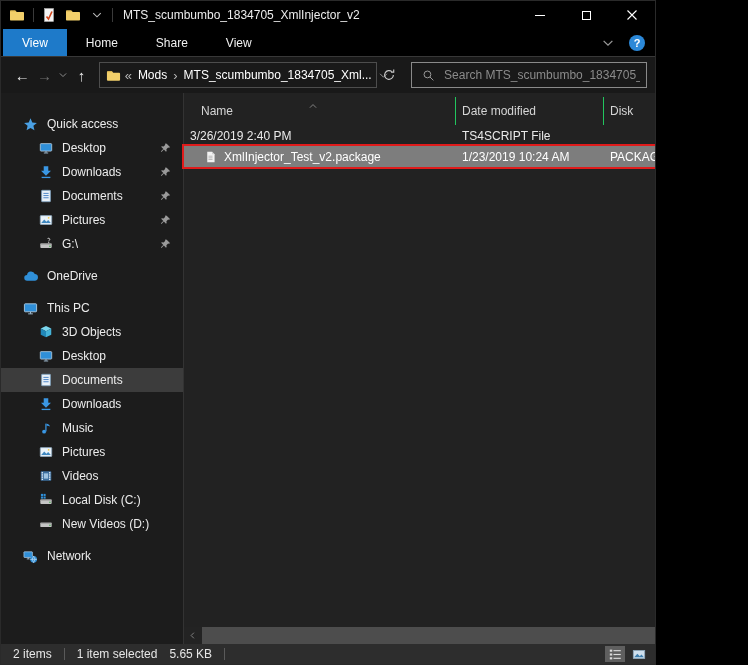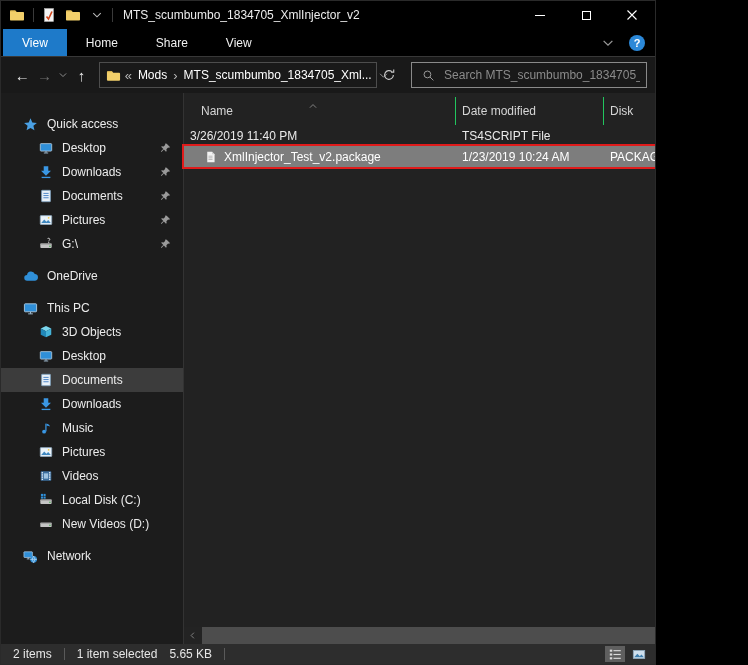--- a/index.html
+++ b/index.html
@@ -506,21 +506,21 @@
           </div>
         <div class="col">
             <span>Disk</span>
           </div>
         <div class="col">
             <span>Size</span>
           </div>
       </div>
 
       <div class="filerow">
-        <div class="cell">3/26/2019 11:40 PM</div>
+        <div class="cell">3/26/2019 2:40 PM</div>
         <div class="cell">TS4SCRIPT File</div>
         <div class="cell"></div>
       </div>
 
       <div class="filerow selected">
         <div class="cell namecell">
           <span class="ico">
               <svg width="13" height="14">
                 <use href="#sym-file"></use>
               </svg>

